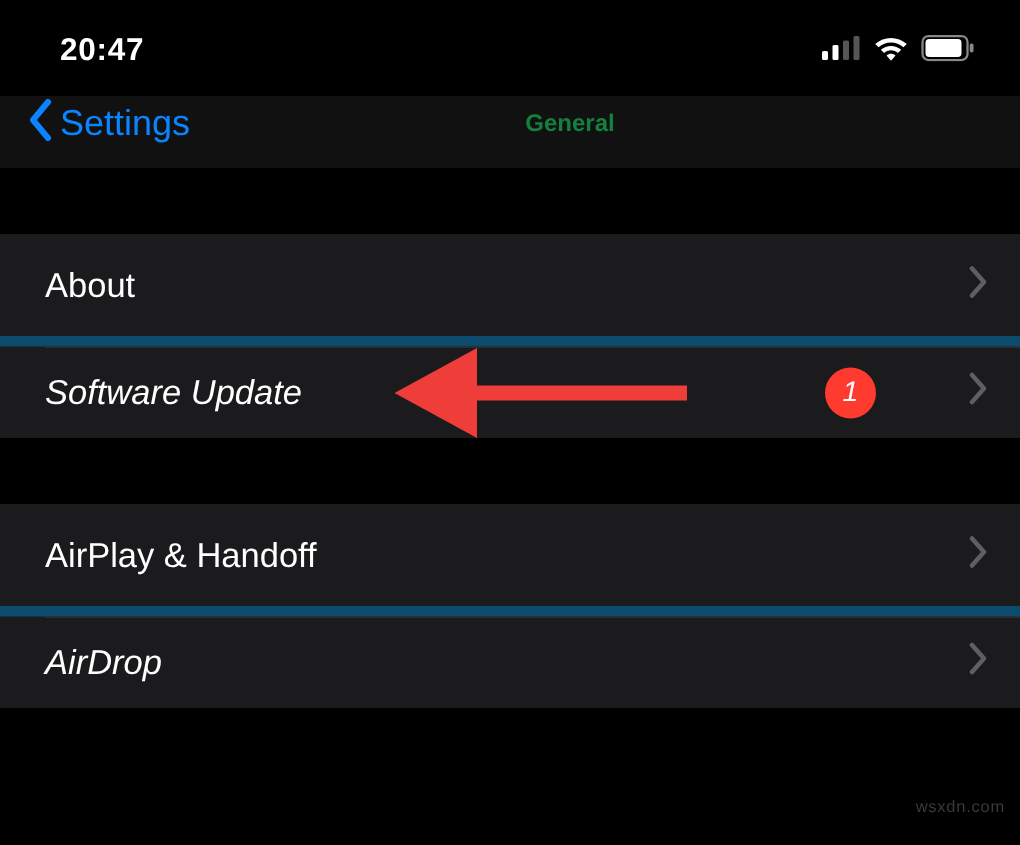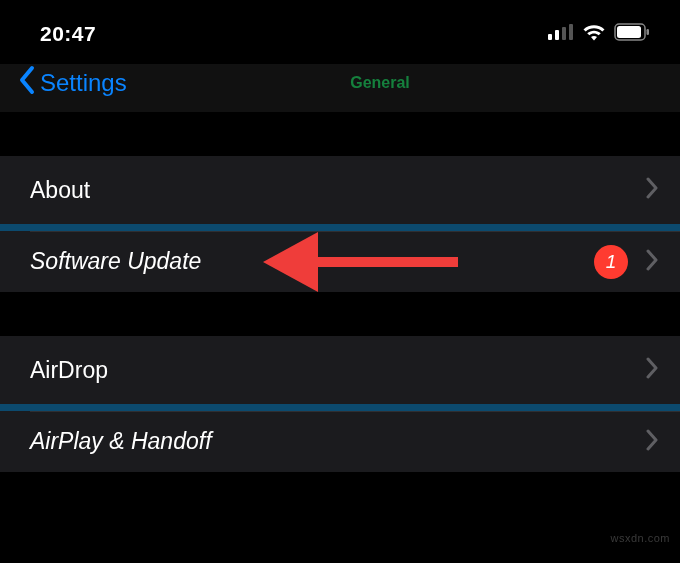--- a/index.html
+++ b/index.html
@@ -61,20 +61,21 @@
   .list-group {
     background: #1b1b1e;
   }
   .list-row {
     display: flex;
     align-items: center;
     height: 68px;
     padding: 0 22px 0 30px;
     position: relative;
     cursor: pointer;
+    gap: 44px;
   }
   .list-row + .list-row {
     border-top: 7px solid #0c4a6e;
     margin-left: 0;
     font-style: italic;
   }
   .list-group .list-row:not(:first-child)::before {
     content: "";
     position: absolute;
     left: 30px;
@@ -204,32 +205,32 @@
       <span class="arrow-head"></span>
         <span class="arrow-shaft"></span>
     </span>
   </div>
 </div>
 
 <div class="spacer"></div>
 
 <div class="list-group">
   <div class="list-row">
+    <span class="row-label">AirPlay &amp; Handoff</span>
+    <span class="row-spacer"></span>
+    <span class="chevron">
+      <svg width="12" height="22" viewBox="0 0 12 22">
+          <polyline points="2,2 10,11 2,20" fill="none" stroke="#5f5f63" stroke-width="3" stroke-linecap="round" stroke-linejoin="round"></polyline>
+        </svg>
+    </span>
+  </div>
+  <div class="list-row">
     <span class="row-label">AirDrop</span>
     <span class="row-spacer"></span>
     <span class="chevron">
       <svg width="12" height="22" viewBox="0 0 12 22">
           <polyline points="2,2 10,11 2,20" fill="none" stroke="#5f5f63" stroke-width="3" stroke-linecap="round" stroke-linejoin="round"></polyline>
         </svg>
     </span>
   </div>
-  <div class="list-row">
-    <span class="row-label">AirPlay &amp; Handoff</span>
-    <span class="row-spacer"></span>
-    <span class="chevron">
-      <svg width="12" height="22" viewBox="0 0 12 22">
-          <polyline points="2,2 10,11 2,20" fill="none" stroke="#5f5f63" stroke-width="3" stroke-linecap="round" stroke-linejoin="round"></polyline>
-        </svg>
-    </span>
-  </div>
 </div>
 
 <div class="watermark">wsxdn.com</div>
 
 </body></html>

